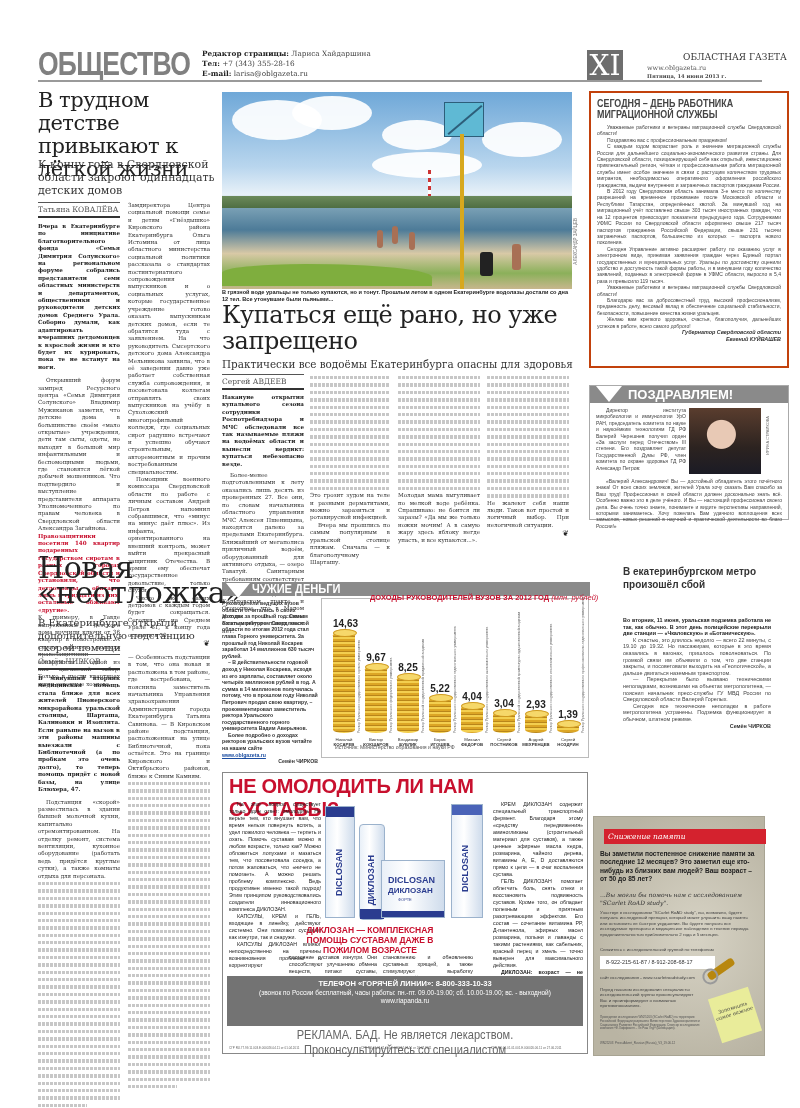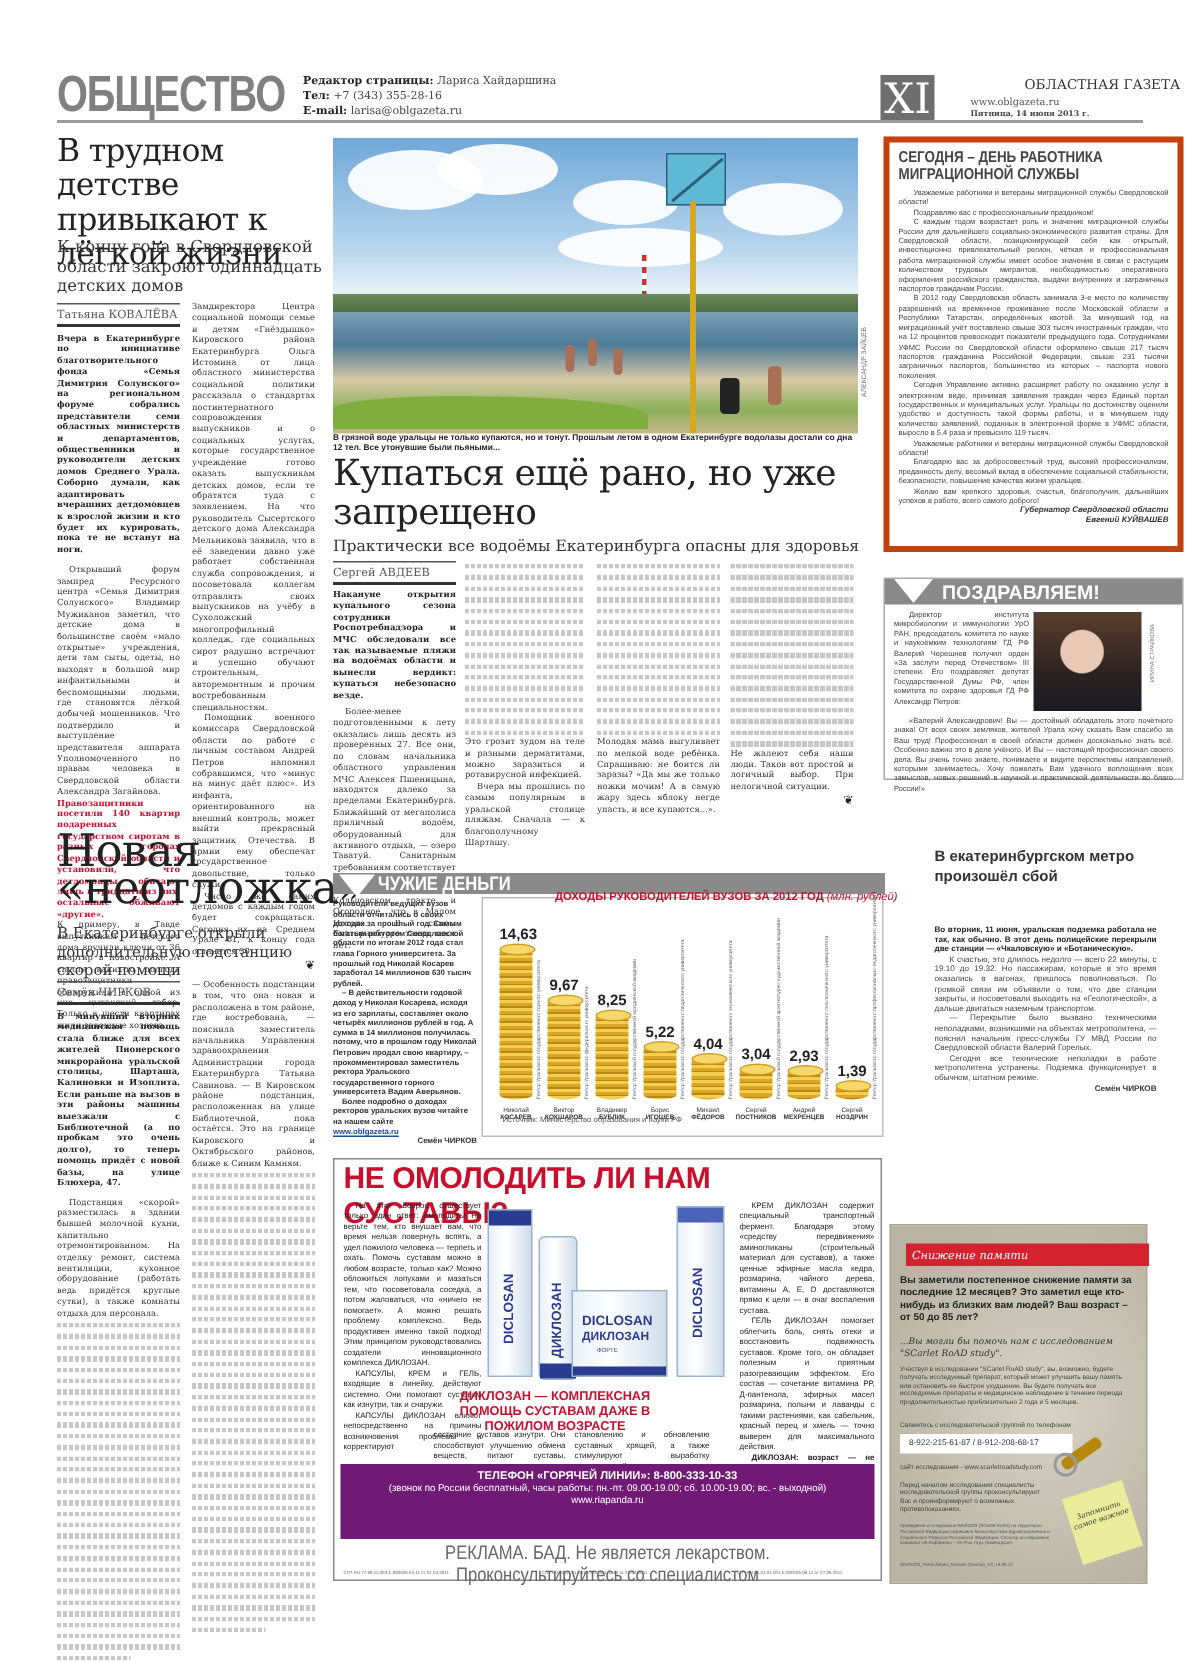--- a/index.html
+++ b/index.html
@@ -34,21 +34,21 @@
   #photo .pole { position: absolute; left: 238px; top: 42px; width: 4px; height: 155px; background: #d7a81e; }
   #photo .sign { position: absolute; left: 222px; top: 10px; width: 40px; height: 35px; background: #5fb9d4; border: 1px solid #2d5e7a; }
   #photo .sign::after { content: ""; position: absolute; left: -2px; top: 16px; width: 44px; height: 2px; background: #2d5e7a; transform: rotate(-40deg); }
   #photo .chimney { position: absolute; left: 206px; top: 78px; width: 3px; height: 28px; background: repeating-linear-gradient(#c33 0 4px, #fff 4px 8px); }
   #photo .grass { position: absolute; left: 0; top: 172px; width: 210px; height: 22px; background: #7fae3e; border-radius: 40% 60% 0 0; }
   #photo .person { position: absolute; width: 6px; height: 18px; background: #a87055; border-radius: 3px; }
   #photo-credit { left: 573px; top: 218px; font-size: 4.5px; color: #777; writing-mode: vertical-rl; transform: rotate(180deg); }
   #photo-caption { left: 222px; top: 289px; width: 350px; font-family: "Liberation Sans", sans-serif; font-weight: bold; font-size: 5.6px; line-height: 6.8px; color: #222; }
 
   
-  #migration-box { left: 589px; top: 91px; width: 200px; height: 277px; border: 4px solid #c2410c; padding: 5px 6px; }
+  #migration-box { left: 589px; top: 91px; width: 200px; height: 277px; border: 2px solid #c2410c; padding: 5px 6px; }
   #migration-title { font-family: "Liberation Sans", sans-serif; font-weight: bold; font-size: 10.5px; line-height: 11px; color: #444; transform: scaleX(.85); transform-origin: left; width: 115%; }
   .box-text { font-family: "Liberation Sans", sans-serif; font-size: 5px; line-height: 6.4px; color: #444; text-align: justify; }
   .sign-off { font-family: "Liberation Sans", sans-serif; font-weight: bold; font-style: italic; font-size: 5.4px; line-height: 6.5px; text-align: right; color: #333; }
 
   
   #congrats-box { left: 589px; top: 385px; width: 200px; height: 135px; border: 1px solid #aaa; }
   #congrats-bar { position: absolute; left: 0; top: 0; width: 100%; height: 17px; background: #8a8a8a; color: #fff; font-family: "Liberation Sans", sans-serif; font-weight: bold; font-size: 13px; line-height: 17px; padding-left: 38px; }
   #congrats-tri { position: absolute; left: 6px; top: 0; width: 0; height: 0; border-left: 13px solid transparent; border-right: 13px solid transparent; border-top: 16px solid #fff; }
   #congrats-photo { position: absolute; left: 99px; top: 22px; width: 72px; height: 66px; background: radial-gradient(circle at 45% 40%, #e8c9b5 0 14px, transparent 15px), linear-gradient(#5a3d2e, #2c2320 60%, #1b1b25); }
   #congrats-photo-credit { position: absolute; left: 175px; top: 30px; font-size: 4px; color: #777; writing-mode: vertical-rl; transform: rotate(180deg); }
@@ -76,21 +76,21 @@
 
   
   #ad-box { left: 222px; top: 772px; width: 366px; height: 282px; border: 1px solid #888; }
   #ad-title { position: absolute; left: 6px; top: 2px; font-family: "Liberation Sans", sans-serif; font-weight: bold; font-size: 20px; color: #c8102e; letter-spacing: -0.3px; }
   .ad-col { position: absolute; font-family: "Liberation Sans", sans-serif; font-size: 5.3px; line-height: 7px; color: #222; text-align: justify; }
   #ad-product { position: absolute; left: 102px; top: 29px; width: 162px; height: 122px; }
   .box3d { position: absolute; background: linear-gradient(90deg, #e9f0f8, #ffffff 40%, #cfdcec); border: 1px solid #9bb2cc; }
   .box3d .band { position: absolute; left: 0; width: 100%; height: 10px; background: #2a3c8f; }
   .box3d .lbl { position: absolute; font-family: "Liberation Sans", sans-serif; font-weight: bold; color: #2a3c8f; font-size: 9px; writing-mode: vertical-rl; transform: rotate(180deg); }
   #ad-product-tag { position: absolute; left: 62px; top: 152px; width: 170px; text-align: center; font-family: "Liberation Sans", sans-serif; font-weight: bold; font-size: 8.5px; line-height: 10px; color: #c8102e; }
-  #ad-hotline-bar { position: absolute; left: 4px; top: 203px; width: 356px; height: 50px; background: #701a75; color: #fff; text-align: center; font-family: "Liberation Sans", sans-serif; }
+  #ad-hotline-bar { position: absolute; left: 4px; top: 203px; width: 356px; height: 50px; background: #737373; color: #fff; text-align: center; font-family: "Liberation Sans", sans-serif; }
   #ad-hotline-bar .l1 { font-weight: bold; font-size: 7.5px; padding-top: 3px; }
   #ad-hotline-bar .l2 { font-size: 6.5px; padding-top: 1px; }
   #ad-hotline-bar .l3 { font-size: 6.5px; padding-top: 1px; }
   #ad-hotline-bar .l4 { font-weight: bold; font-size: 7.2px; padding-top: 1px; }
   #ad-disclaimer { position: absolute; left: 4px; top: 254px; width: 356px; text-align: center; font-family: "Liberation Sans", sans-serif; font-size: 13px; color: #666; transform: scaleX(.85); }
   .ad-cert { position: absolute; top: 273px; font-family: "Liberation Sans", sans-serif; font-size: 3px; color: #666; }
 
   
   #memory-ad { left: 593px; top: 816px; width: 172px; height: 240px; background: radial-gradient(ellipse at 60% 50%, #d7d3c5, #b9b4a3 80%); border: 1px solid #a8a493; }
   #memory-bar { position: absolute; left: 10px; top: 12px; width: 162px; height: 15px; background: #d4222e; color: #fff; font-family: "DejaVu Serif", serif; font-style: italic; font-size: 7.5px; line-height: 15px; padding-left: 4px; }

